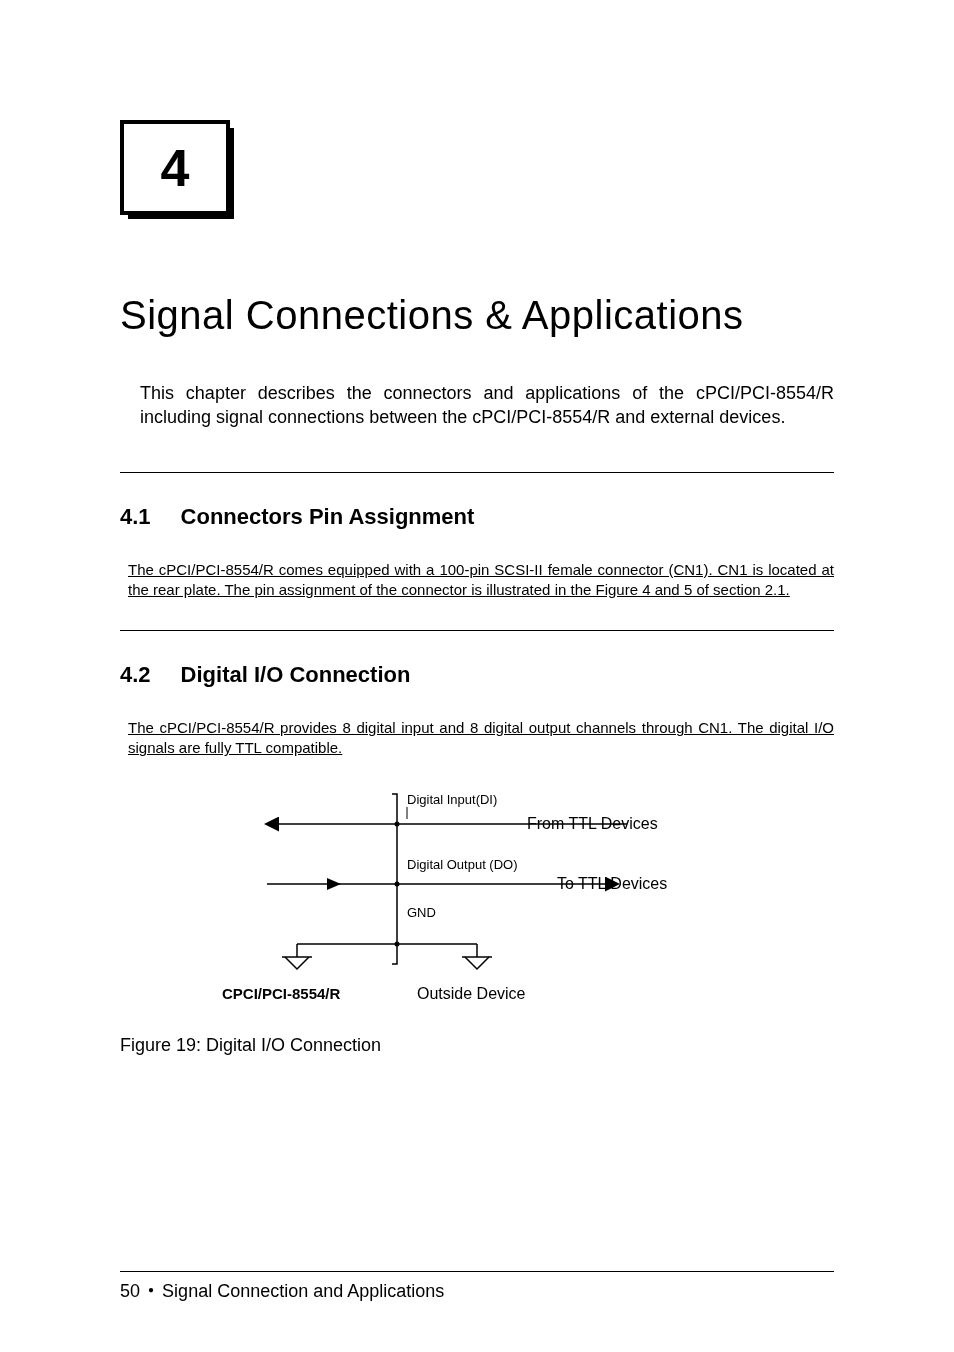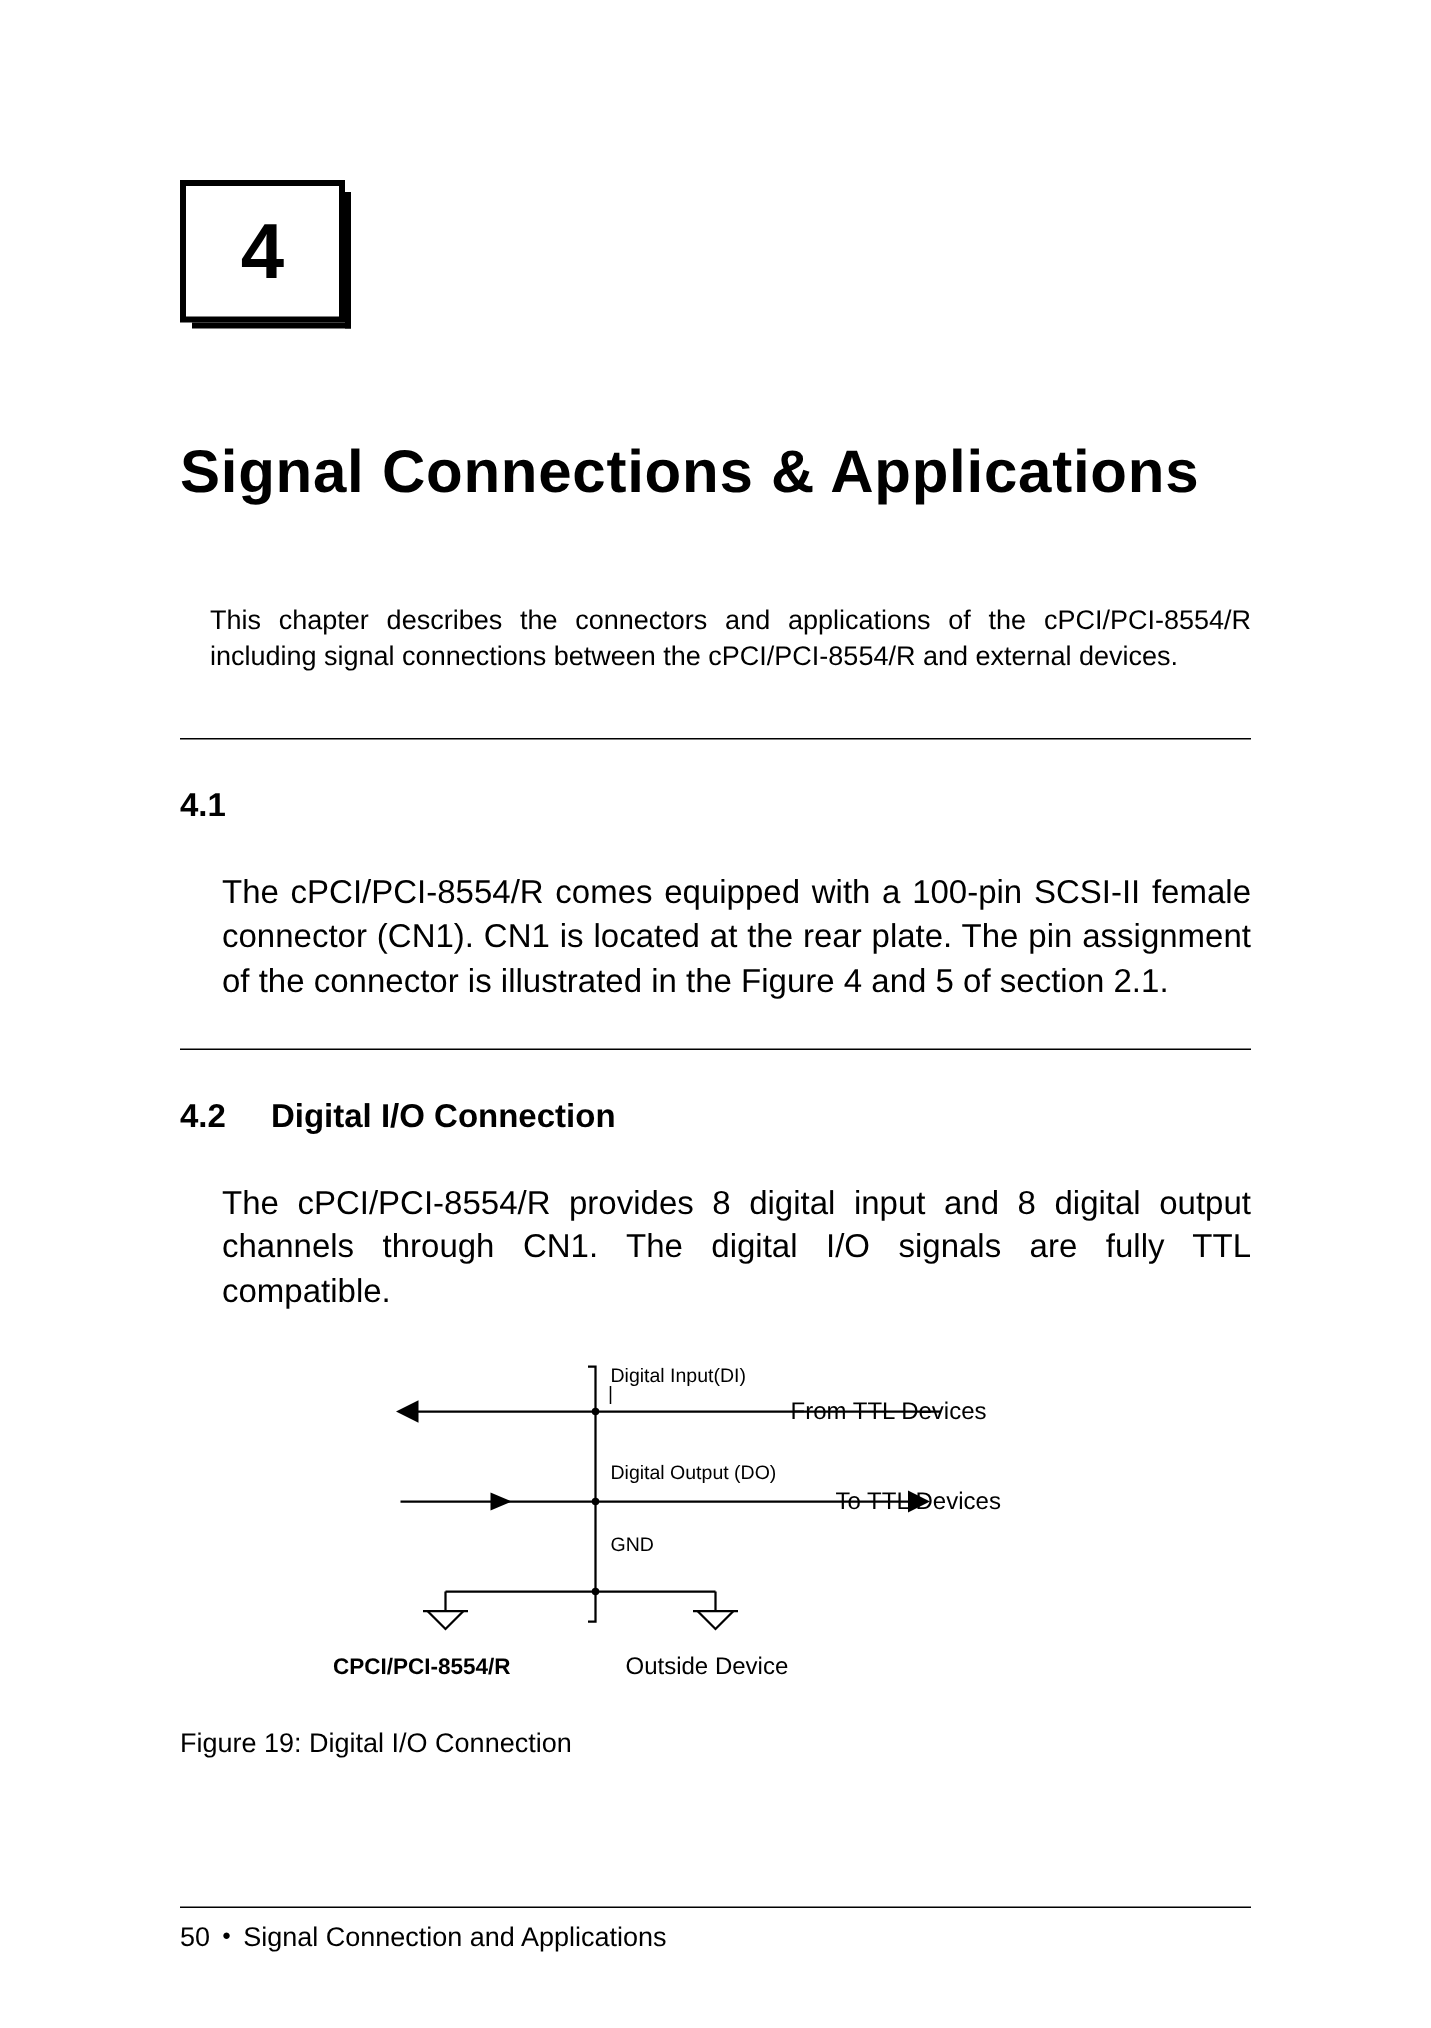--- a/index.html
+++ b/index.html
@@ -36,23 +36,23 @@
       border-bottom: 4px solid #000;
       z-index: -1;
     }
     .chapter-number {
       font-size: 52px;
       font-weight: 900;
       font-family: Arial, sans-serif;
     }
     .main-title {
       font-size: 40px;
-      font-weight: 700;
+      font-weight: 400;
       line-height: 1.5;
-      margin-bottom: 56px;
+      margin-bottom: 36px;
       font-family: Arial, sans-serif;
       letter-spacing: 0.5px;
     }
     .intro-text {
       font-size: 18px;
       line-height: 1.35;
       text-align: justify;
       margin-left: 20px;
       margin-bottom: 42px;
     }
@@ -63,25 +63,26 @@
     }
     .section-header {
       display: flex;
       gap: 30px;
       margin-bottom: 30px;
       font-size: 22px;
       font-weight: bold;
       margin-top: 31px;
     }
     .section-text {
-      font-size: 22px;
+      font-size: 15px;
       line-height: 1.35;
       text-align: justify;
-      margin-left: 28px;
+      margin-left: 8px;
       margin-bottom: 30px;
+      text-decoration: underline;
     }
     .diagram-container {
       position: relative;
       width: 560px;
       height: 220px;
       margin: 0 auto 26px auto;
     }
     .diagram-svg {
       width: 100%;
       height: 100%;
@@ -131,20 +132,21 @@
   <span class="chapter-number">4</span>
 </div>
 
 <h1 class="main-title">Signal Connections &amp; Applications</h1>
 
 <p class="intro-text">This chapter describes the connectors and applications of the cPCI/PCI-8554/R including signal connections between the cPCI/PCI-8554/R and external devices.</p>
 
 <hr class="section-divider">
 <div class="section-header">
   <span>4.1</span>
+  <span>Connectors Pin Assignment</span>
 </div>
 <p class="section-text">The cPCI/PCI-8554/R comes equipped with a 100-pin SCSI-II female connector (CN1).  CN1 is located at the rear plate.  The pin assignment of the connector is illustrated in the Figure 4 and 5 of section 2.1.</p>
 
 <hr class="section-divider">
 <div class="section-header">
   <span>4.2</span>
   <span>Digital I/O Connection</span>
 </div>
 <p class="section-text">The cPCI/PCI-8554/R provides 8 digital input and 8 digital output channels through CN1. The digital I/O signals are fully TTL compatible.</p>
 

